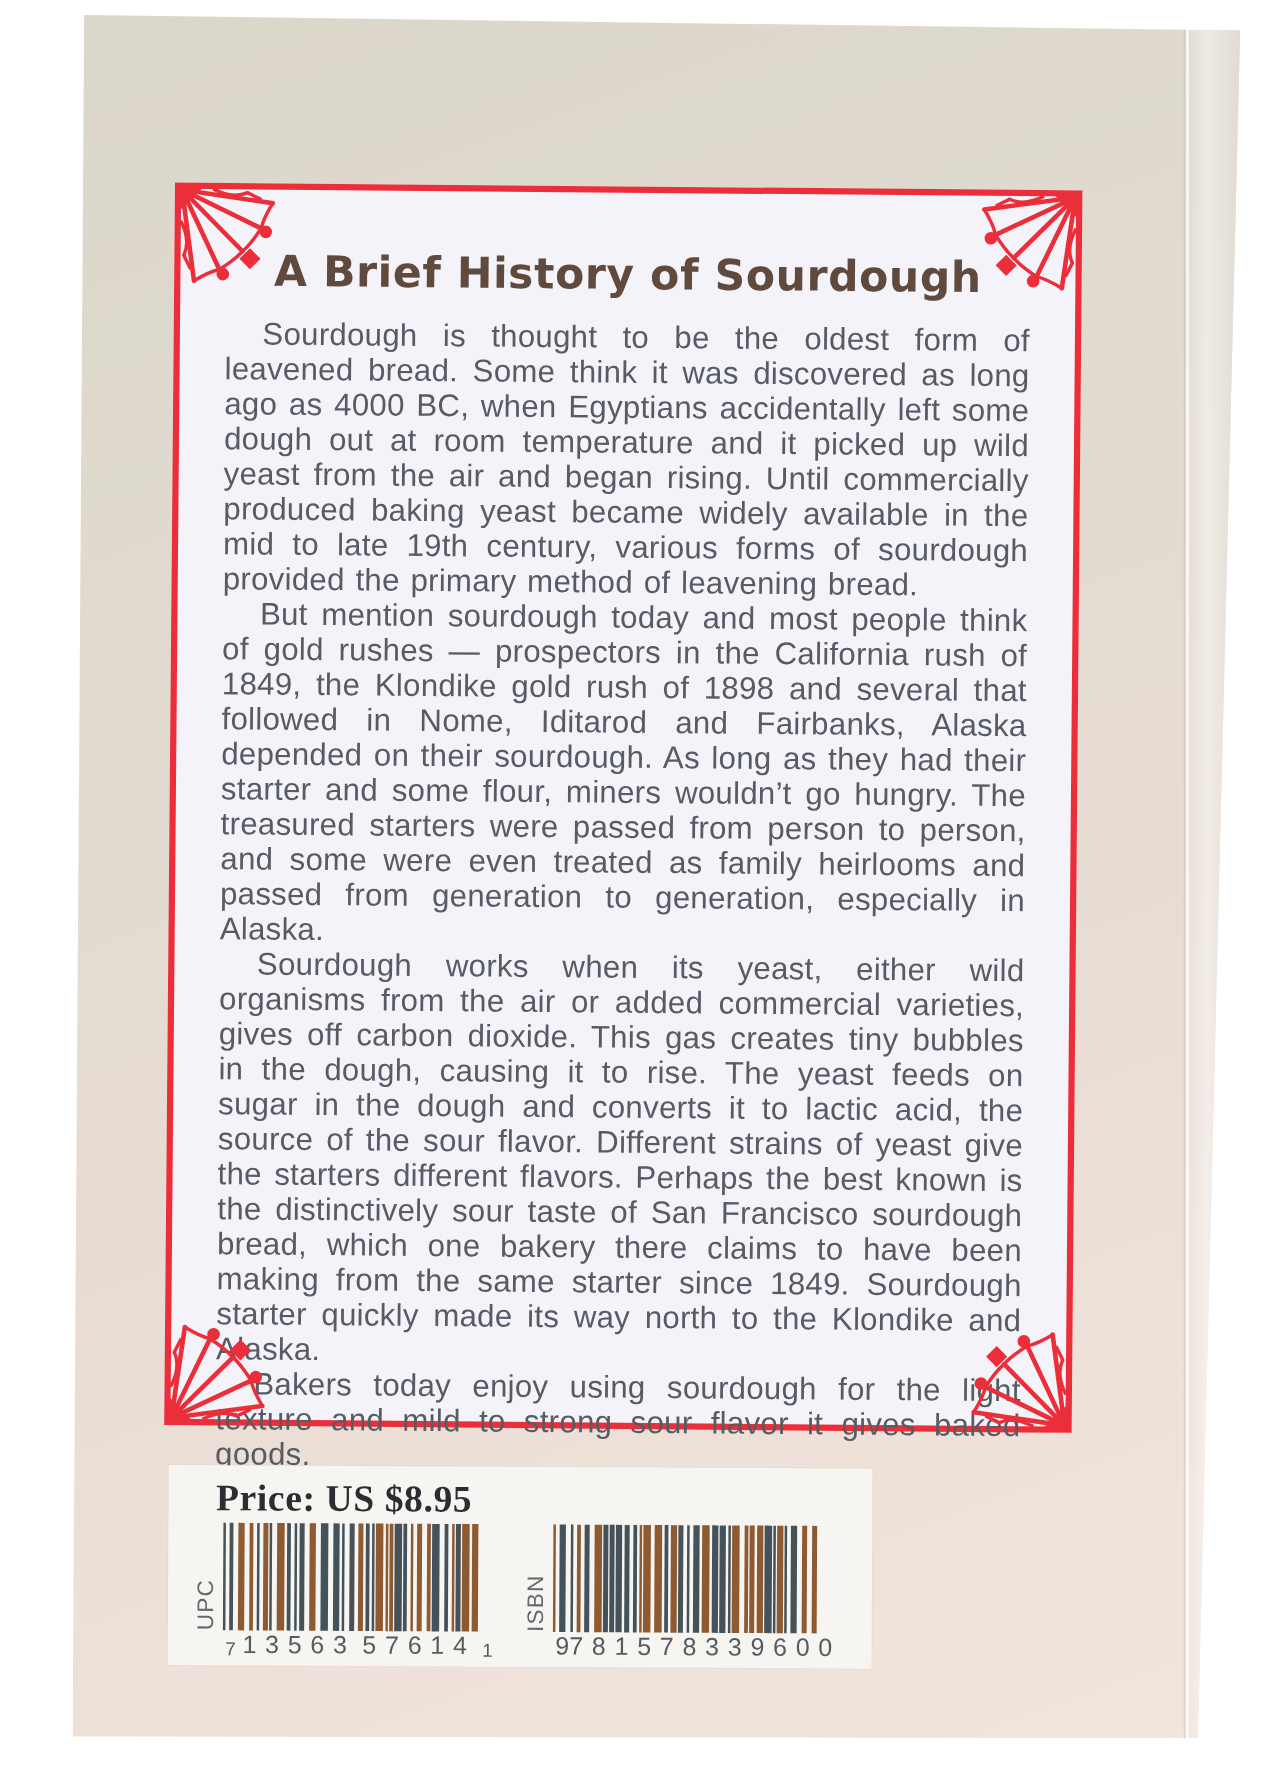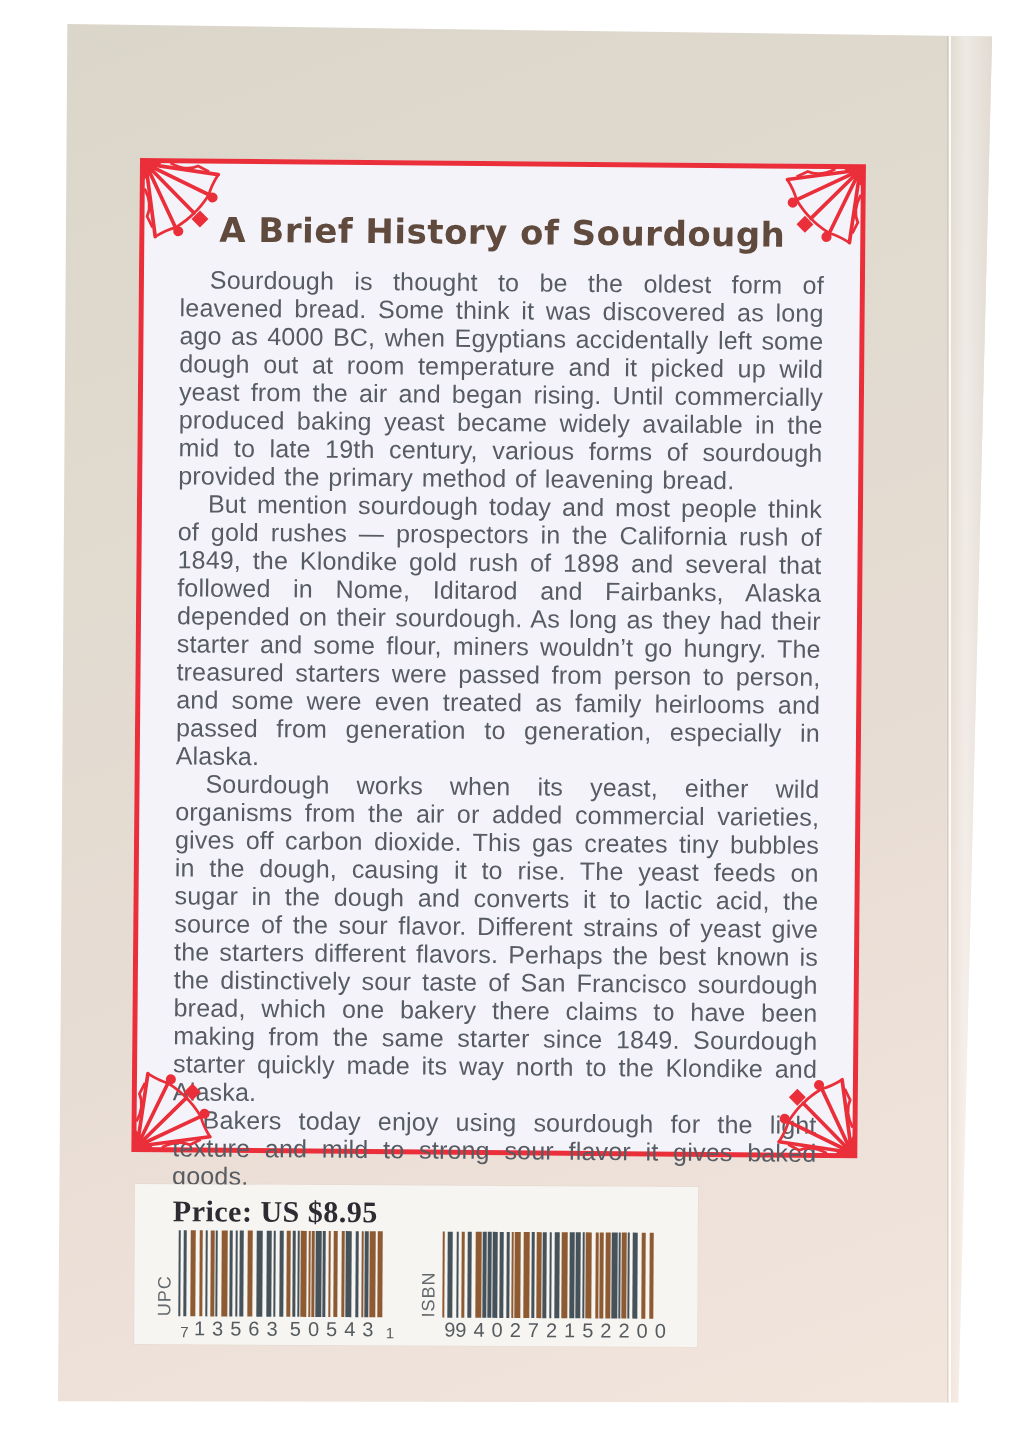--- a/index.html
+++ b/index.html
@@ -10,21 +10,21 @@
     --panel-white:#f4f3f9;
     --bar-slate:#46525a;
     --bar-brown:#8e5a31;
   }
   *{margin:0;padding:0;box-sizing:border-box;}
   html,body{width:1024px;height:1430px;background:#ffffff;overflow:hidden;
     font-family:"Liberation Sans",sans-serif;}
   .stage{position:relative;width:1024px;height:1430px;background:#ffffff;}
 
   
-  .book{position:absolute;left:58px;top:24px;width:935px;height:1380px;
+  .book{position:absolute;left:58px;top:12px;width:935px;height:1380px;
     background:linear-gradient(160deg,#dbd6ca 0%,#e0dacf 30%,#e7dcd3 58%,#efe2da 85%,#f1e5dc 100%);
     clip-path:polygon(1.0% 0%, 99.9% 0.9%, 96.3% 99.9%, 0% 99.8%);}
   .page-edge{position:absolute;right:0;top:0;bottom:0;width:46px;
     background:linear-gradient(90deg,rgba(255,255,255,0) 0%,rgba(255,255,255,.45) 40%,rgba(225,218,210,.9) 100%);}
   .page-edge::before{content:"";position:absolute;left:2px;top:0;bottom:0;width:2px;
     background:rgba(255,255,255,.85);}
   .page-edge::after{content:"";position:absolute;left:0;top:0;bottom:0;width:1px;
     background:rgba(120,110,100,.15);}
 
   
@@ -220,21 +220,21 @@
                 <div class="bar" style="width: 6px; margin-right: 4px; background: var(--bar-slate);"></div>
                 <div class="bar" style="width: 3px; margin-right: 3px; background: var(--bar-slate);"></div>
                 <div class="bar" style="width: 2px; margin-right: 1px; background: var(--bar-brown);"></div>
                 <div class="bar" style="width: 4px; margin-right: 1px; background: var(--bar-slate);"></div>
                 <div class="bar" style="width: 6px; margin-right: 2px; background: var(--bar-brown);"></div>
                 <div class="bar" style="width: 5px; margin-right: 3px; background: var(--bar-brown);"></div>
               </div>
             <div class="digits">
               <span class="small">7</span>
               <span class="group">13563</span>
-              <span class="group">50543</span>
+              <span class="group">57614</span>
               <span class="small">1</span>
             </div>
           </div>
         </div>
 
         <div class="code isbn">
           <span class="vlabel">ISBN</span>
           <div class="code-body">
             <div class="bars" id="isbn-bars">
                 <div class="bar" style="width: 2px; margin-right: 3px; background: var(--bar-brown);"></div>
@@ -267,22 +267,22 @@
                 <div class="bar" style="width: 6px; margin-right: 1px; background: var(--bar-slate);"></div>
                 <div class="bar" style="width: 2px; margin-right: 1px; background: var(--bar-slate);"></div>
                 <div class="bar" style="width: 5px; margin-right: 1px; background: var(--bar-brown);"></div>
                 <div class="bar" style="width: 2px; margin-right: 3px; background: var(--bar-slate);"></div>
                 <div class="bar" style="width: 5px; margin-right: 4px; background: var(--bar-slate);"></div>
                 <div class="bar" style="width: 4px; margin-right: 4px; background: var(--bar-brown);"></div>
                 <div class="bar" style="width: 4px; margin-right: 1px; background: var(--bar-brown);"></div>
               </div>
             <div class="digits">
               <span>9</span>
-              <span class="group">940272</span>
-              <span class="group">152200</span>
+              <span class="group">781578</span>
+              <span class="group">339600</span>
             </div>
           </div>
         </div>
 
       </div>
     </div>
 
   </div>
 </div>
 

